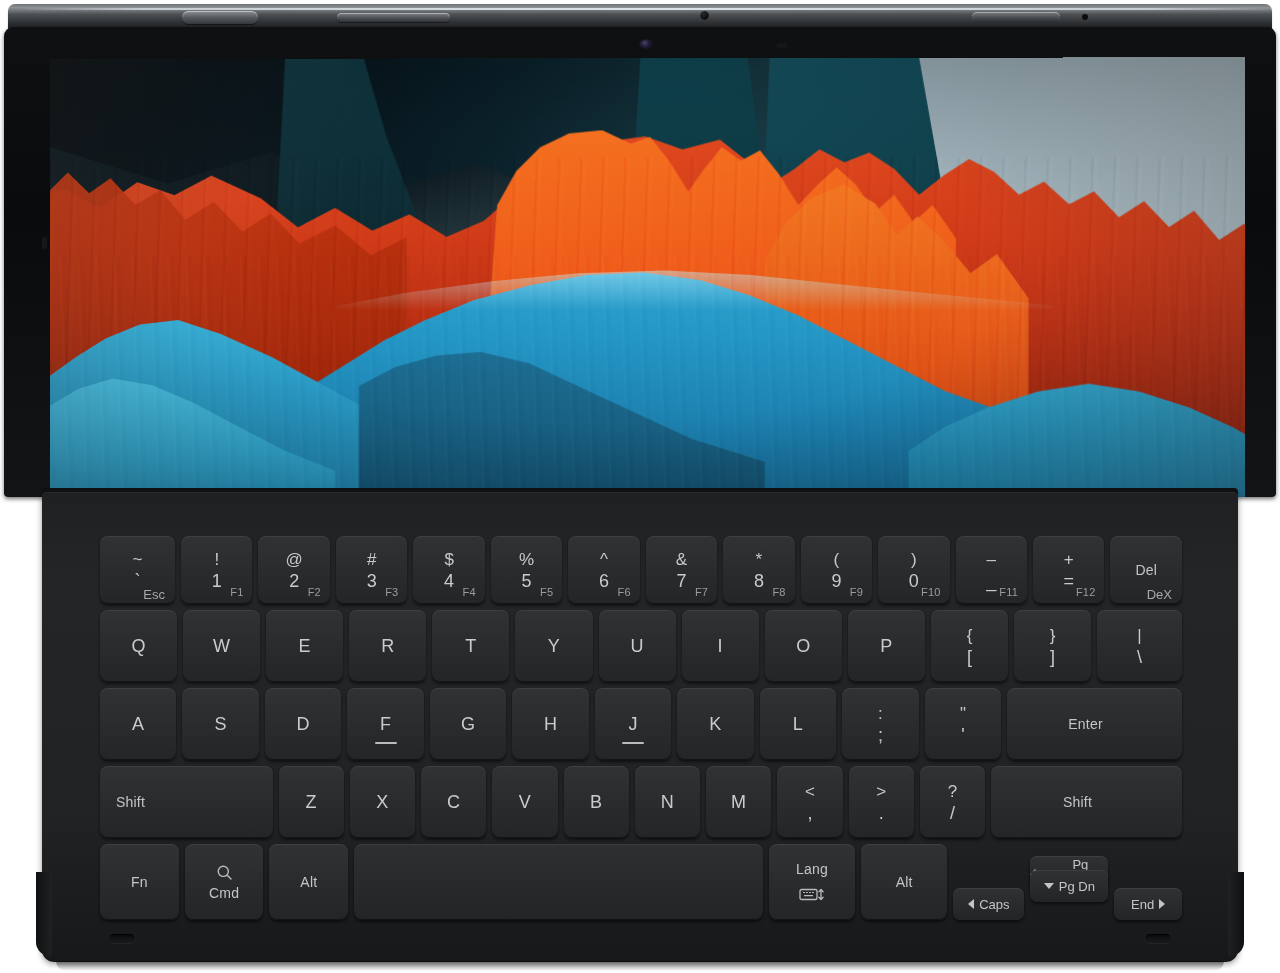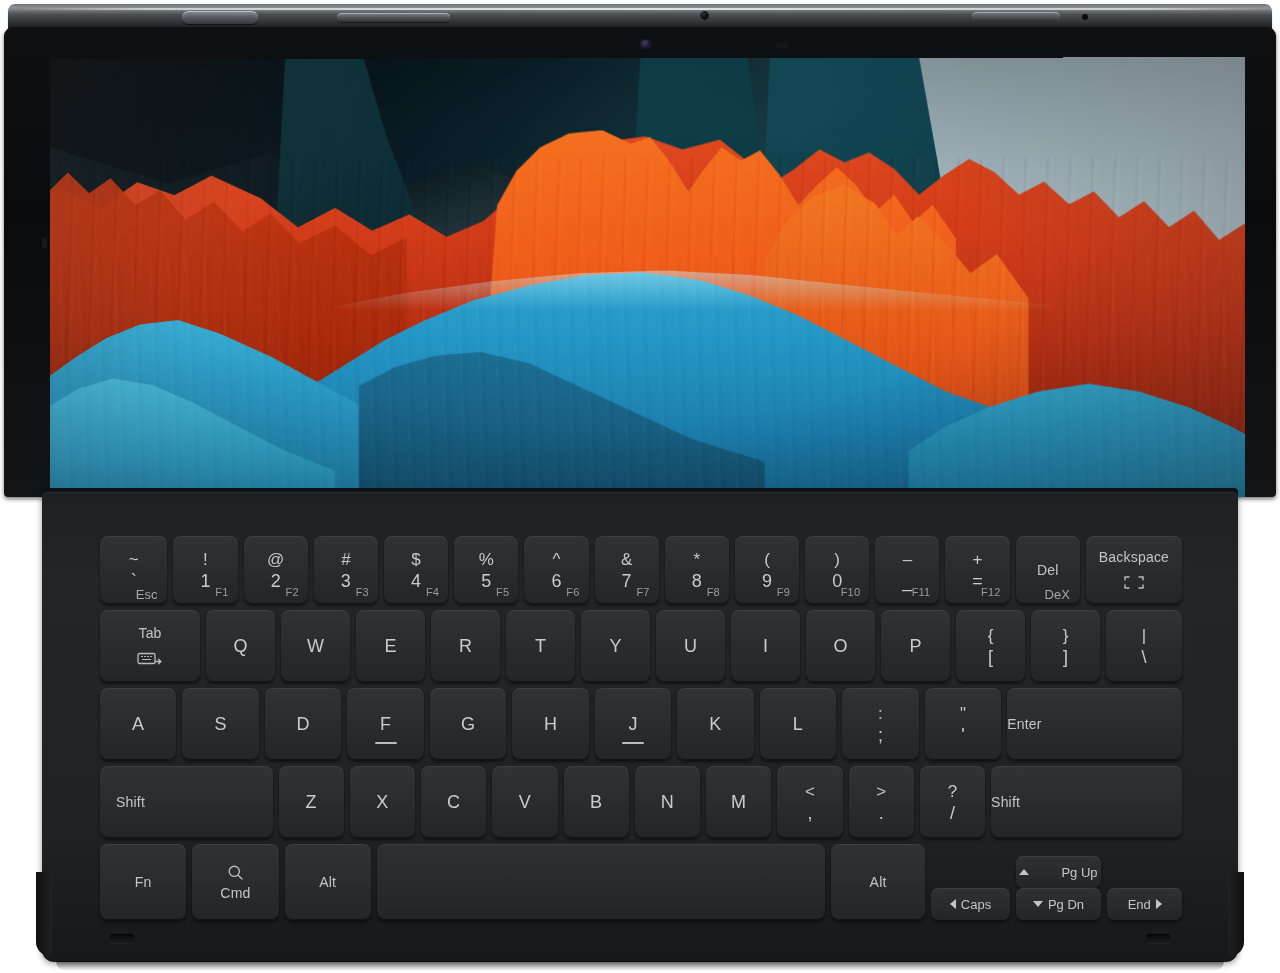--- a/index.html
+++ b/index.html
@@ -360,21 +360,21 @@
     color: #9a9ca0;
     letter-spacing: .2px;
   }
   .key .sublabel {
     position: absolute;
     right: 10px; bottom: 2px;
     font-size: 13px;
     color: #a7a9ad;
   }
   .key.align-left  { justify-content: flex-start; padding-left: 16px; }
-  .key.align-right { justify-content: flex-start;  padding-right: 18px; }
+  .key.align-right { justify-content: center;  padding-right: 18px; }
 
   .homing-bar {
     position: absolute;
     left: 50%; bottom: 16px;
     transform: translateX(-50%);
     width: 22px; height: 2px;
     background: #b9bbbf;
     border-radius: 1px;
   }
 
@@ -398,21 +398,21 @@
     background: linear-gradient(to bottom, #303133 0%, #2a2b2d 50%, #232426 100%);
     box-shadow: inset 0 1px 0 rgba(255,255,255,.07), 0 2px 3px rgba(0,0,0,.55);
     color: #c3c5c9;
     font-size: 13px;
     display:flex; align-items:center; justify-content:center;
     gap: 5px;
     height: 32px;
   }
   .nav-updown {
     position: absolute;
-    left: 0; bottom: 0;
+    left: 0; bottom: 18px;
     width: 100%;
   }
   .tri { width:0; height:0; display:inline-block; }
   .tri.up    { border-left:5px solid transparent; border-right:5px solid transparent; border-bottom:6px solid #c3c5c9; }
   .tri.down  { border-left:5px solid transparent; border-right:5px solid transparent; border-top:6px solid #c3c5c9; }
   .tri.left  { border-top:5px solid transparent; border-bottom:5px solid transparent; border-right:6px solid #c3c5c9; }
   .tri.right { border-top:5px solid transparent; border-bottom:5px solid transparent; border-left:6px solid #c3c5c9; }
 
   svg.gi { display:block; }
   svg.gi * { stroke: #b9bbbf; fill: none; }
@@ -539,41 +539,23 @@
         </div>
         <div class="key dual">
           <span class="up">+</span>
           <span class="down">=</span>
           <span class="fnlabel">F12</span>
         </div>
         <div class="key" style="flex:1.0">
           <span class="legend-word">Del</span>
           <span class="sublabel">DeX</span>
         </div>
-        <div class="key stack" style="flex:1.5">
-          <span class="legend-word">Backspace</span>
-          <span class="icon-under">
-            <svg class="gi" width="22" height="15" viewBox="0 0 22 15">
-              <path d="M2 5 V2 H6 M16 2 H20 V5 M20 10 V13 H16 M6 13 H2 V10" stroke-width="1.4" stroke-linecap="round"></path>
-            </svg>
-          </span>
-        </div>
       </div>
 
       <div class="krow">
-        <div class="key stack" style="flex:1.45">
-          <span class="legend-word">Tab</span>
-          <span class="icon-under">
-            <svg class="gi" width="26" height="15" viewBox="0 0 26 15">
-              <rect x="1" y="2.5" width="17" height="10" rx="1.6" stroke-width="1.3"></rect>
-              <path d="M4.5 5.5h1M7.5 5.5h1M10.5 5.5h1M13.5 5.5h1M5.5 8.5h8" stroke-width="1.2" stroke-linecap="round"></path>
-              <path d="M18.5 10.5 H23.5 M21.5 8.2 L24 10.5 L21.5 12.8" stroke-width="1.3" stroke-linecap="round" stroke-linejoin="round"></path>
-            </svg>
-          </span>
-        </div>
         <div class="key">
             <span class="legend-main">Q</span>
           </div>
         <div class="key">
             <span class="legend-main">W</span>
           </div>
         <div class="key">
             <span class="legend-main">E</span>
           </div>
         <div class="key">
@@ -707,20 +689,30 @@
               <path d="M11.2 11.2 L15 15" stroke-width="1.4" stroke-linecap="round"></path>
             </svg>
           </span>
           <span class="legend-word">Cmd</span>
         </div>
         <div class="key" style="flex:1.05">
           <span class="legend-word">Alt</span>
         </div>
         <div class="key flat" style="flex:5.45">
           <span class="legend-word"></span>
+        </div>
+        <div class="key stack" style="flex:1.15">
+          <span class="legend-word">Lang</span>
+          <span class="icon-under">
+            <svg class="gi" width="26" height="15" viewBox="0 0 26 15">
+              <rect x="1" y="2.5" width="17" height="10" rx="1.6" stroke-width="1.3"></rect>
+              <path d="M4.5 5.5h1M7.5 5.5h1M10.5 5.5h1M13.5 5.5h1M5.5 8.7h8" stroke-width="1.2" stroke-linecap="round"></path>
+              <path d="M22 2.6 V12.4 M19.9 4.7 L22 2.5 L24.1 4.7 M19.9 10.3 L22 12.5 L24.1 10.3" stroke-width="1.3" stroke-linecap="round" stroke-linejoin="round"></path>
+            </svg>
+          </span>
         </div>
         <div class="key" style="flex:1.15">
           <span class="legend-word">Alt</span>
         </div>
 
         <div class="arrow-cluster" style="flex:3.05">
           <div class="nav-key" style="flex:1.05">
             <span class="tri left"></span>
             <span>Caps</span>
           </div>

